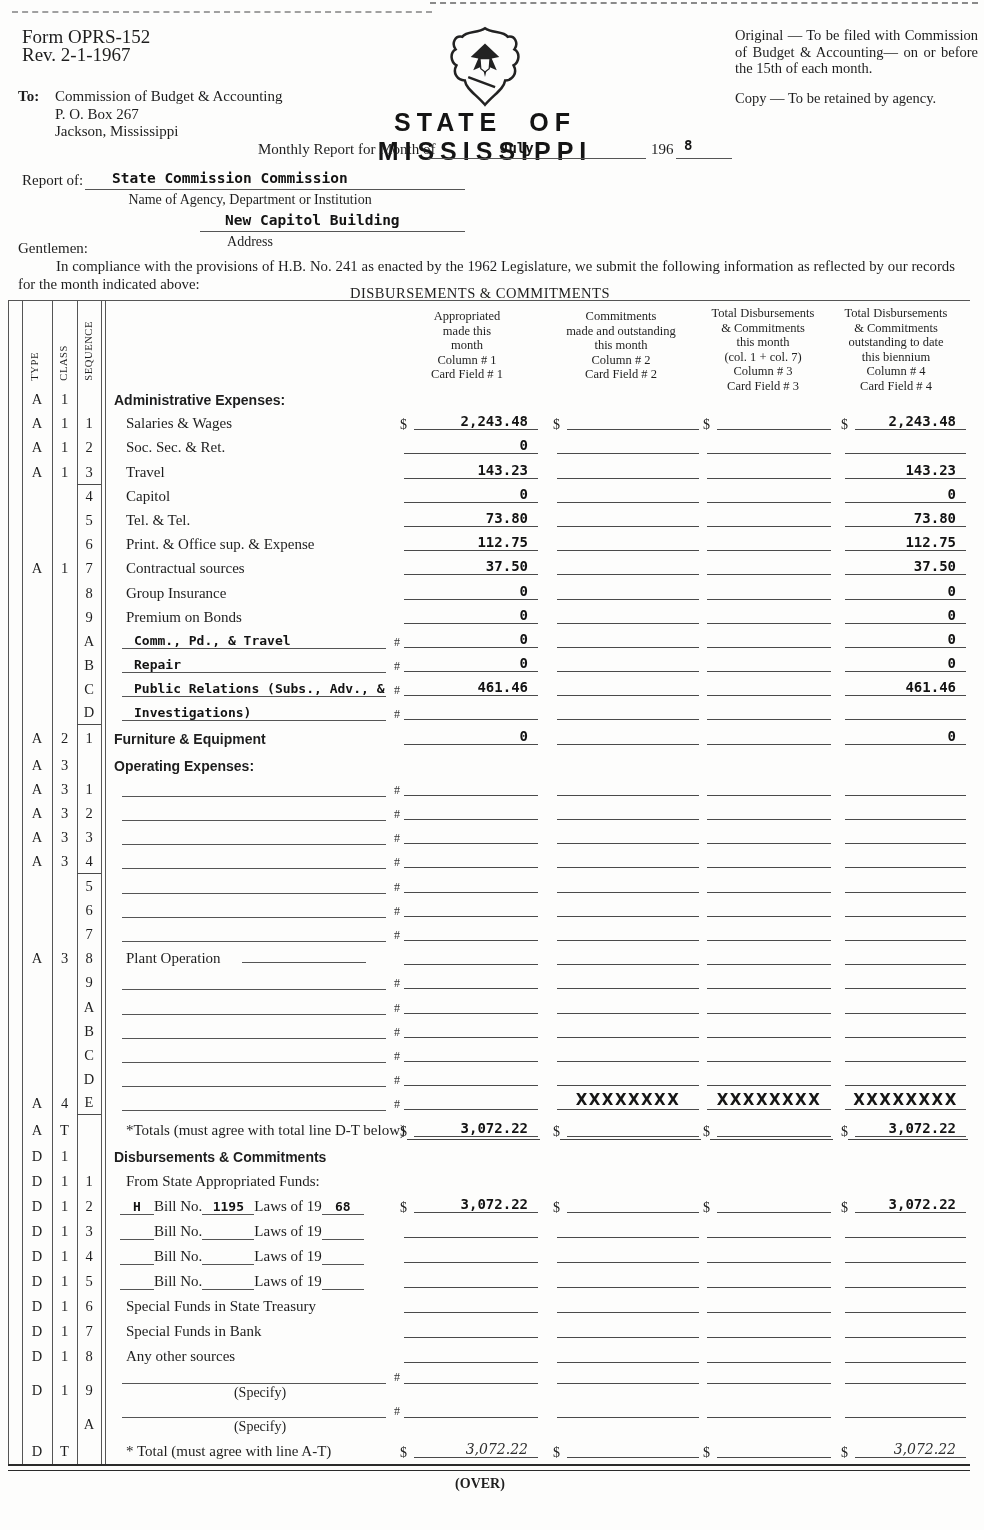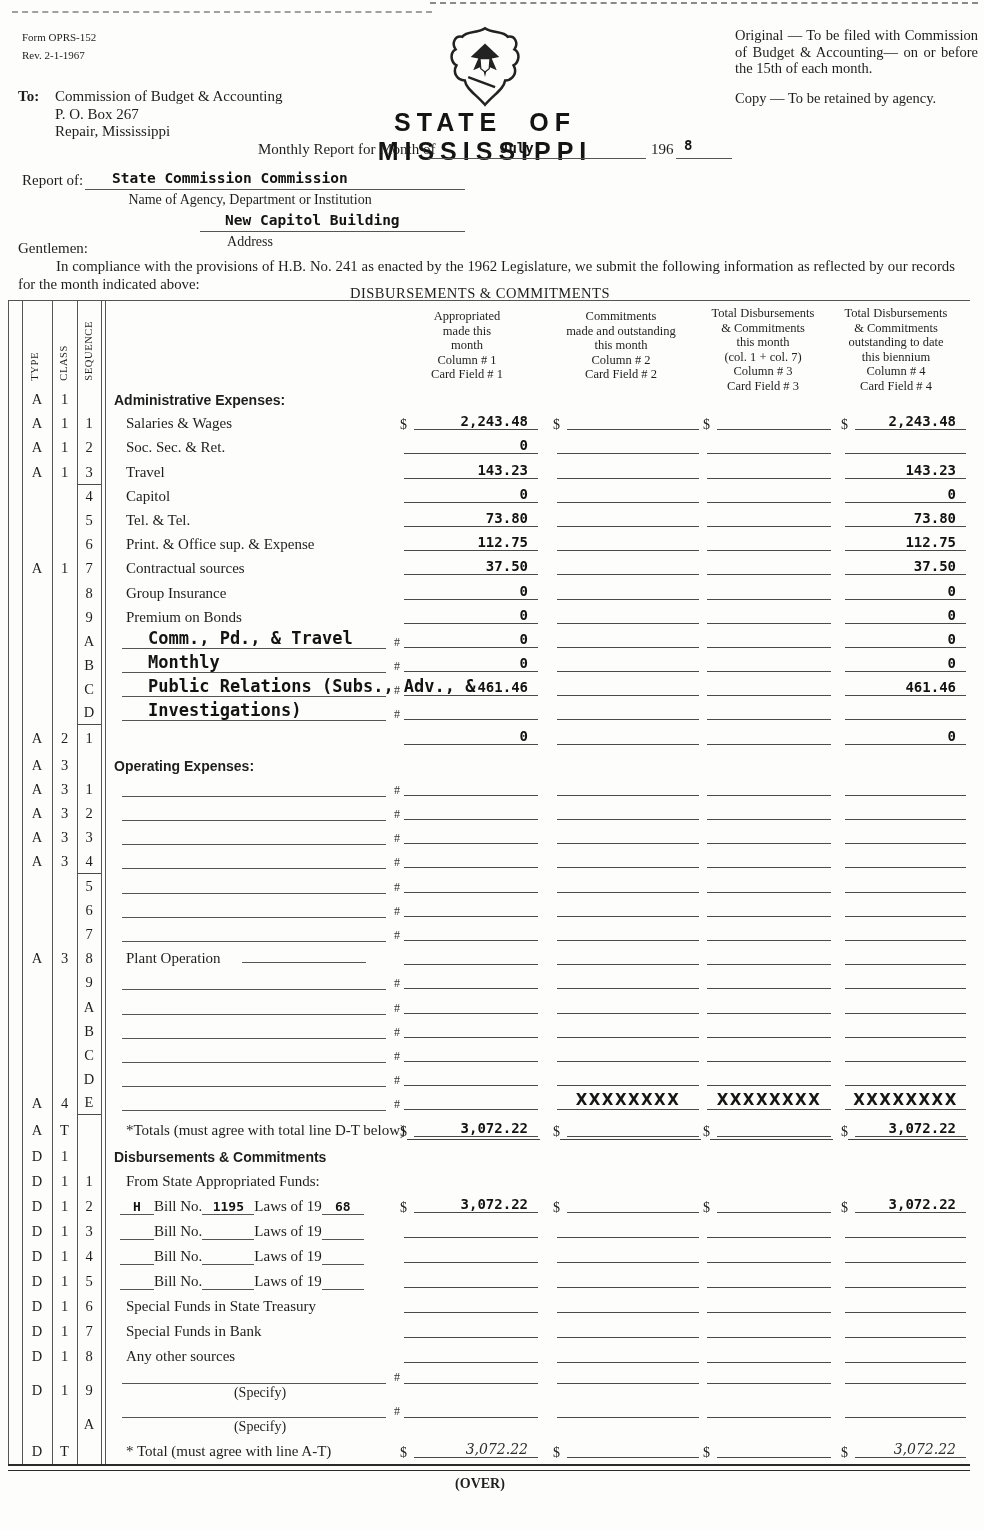--- a/index.html
+++ b/index.html
@@ -4,21 +4,21 @@
 <style>
   html,body{margin:0;padding:0;background:#e8e8e4;}
   #page{position:relative;width:984px;height:1530px;background:#fdfdfc;overflow:hidden;
         font-family:"Liberation Serif", serif;color:#1e1e1e;}
   .abs{position:absolute;}
   .serif{font-family:"Liberation Serif", serif;}
   .typed{font-family:"DejaVu Sans Mono", monospace;font-weight:bold;color:#131313;}
   .hw{font-family:"DejaVu Serif", serif;font-style:italic;color:#2e2e2e;}
   .artifact{border-top:2px dashed #8a8a8a;height:0;}
   
-  .formnum{font-size:11px;line-height:18px;}
+  .formnum{font-size:19px;line-height:18px;}
   .toblock{font-size:15px;line-height:17.5px;}
   .statetitle{font-family:"Liberation Sans", sans-serif;font-weight:bold;font-size:25px;
               letter-spacing:6px;word-spacing:14px;text-align:center;color:#141414;}
   .note{font-size:14.5px;line-height:16.5px;text-align:justify;}
   .fline{border-bottom:1.3px solid #555;height:0;}
   .caption{font-size:14px;text-align:center;}
   .para{font-size:14.8px;line-height:17.5px;text-align:justify;text-indent:38px;}
   .sectitle{font-size:14.5px;letter-spacing:0.5px;text-align:center;}
   
   #tbl{position:absolute;left:8px;top:300px;width:962px;height:1164px;}
@@ -30,21 +30,21 @@
   .chead{position:absolute;top:8px;text-align:center;font-size:12.5px;line-height:14.5px;}
   #tbody{position:absolute;left:0;top:85px;width:962px;}
   .trow{position:relative;width:962px;}
   .idcell{position:absolute;top:0;height:100%;display:flex;align-items:flex-end;
           justify-content:center;padding-bottom:3px;box-sizing:border-box;font-size:14.5px;}
   .idcell.tickt{border-top:1.4px solid #4a4a4a;}
   .idcell.tickb{border-bottom:1.4px solid #4a4a4a;}
   .dcell{position:absolute;left:102px;width:292px;top:0;height:100%;}
   .dlb{position:absolute;left:16px;bottom:3px;font-size:15px;white-space:nowrap;}
   .dlb.boldlb{left:4px;font-family:"Liberation Sans", sans-serif;font-weight:bold;font-size:14px;}
-  .dlb.typedlb{left:38px;bottom:5px;font-size:17px;}
+  .dlb.typedlb{left:24px;bottom:5px;font-size:13px;}
   .dline{position:absolute;left:12px;right:16px;bottom:4px;border-bottom:1.2px solid #555;}
   .hash{position:absolute;right:2px;bottom:3px;font-size:12px;color:#333;}
   .dashfill{position:absolute;left:132px;right:36px;bottom:7px;border-bottom:1.4px solid #555;}
   .dcap{position:absolute;left:55px;width:190px;bottom:1px;text-align:center;font-size:14px;}
   .dbill{position:absolute;left:10px;bottom:3px;display:flex;align-items:baseline;
          font-size:15px;white-space:nowrap;}
   .bseg{display:inline-block;border-bottom:1.2px solid #555;text-align:center;
         font-size:13px;line-height:15px;}
   .mcell{position:absolute;top:0;height:100%;}
   .dollar{position:absolute;left:0;bottom:2px;font-size:14px;}
@@ -70,21 +70,21 @@
   <div class="abs artifact" style="left:12px;top:11px;width:420px;opacity:.8;"></div>
 
   <div class="abs formnum" style="left:22px;top:28px;">
     <div>Form OPRS-152</div>
     <div>Rev. 2-1-1967</div>
   </div>
   <div class="abs toblock" style="left:18px;top:88px;font-weight:bold;">To:</div>
   <div class="abs toblock" style="left:55px;top:88px;">
     <div>Commission of Budget &amp; Accounting</div>
     <div>P. O. Box 267</div>
-    <div>Repair, Mississippi</div>
+    <div>Jackson, Mississippi</div>
   </div>
 
   <div class="abs" style="left:441px;top:25px;width:88px;height:84px;">
     <svg viewBox="0 0 100 100" width="88" height="84">
       <path d="M50 4 C42 10 28 7 23 14 C14 12 10 22 15 29 C8 33 9 44 16 48 C11 57 17 66 26 66 C28 77 39 82 50 95 C61 82 72 77 74 66 C83 66 89 57 84 48 C91 44 92 33 85 29 C90 22 86 12 77 14 C72 7 58 10 50 4 Z" fill="none" stroke="#222" stroke-width="3"></path>
       <path d="M50 22 L33 38 L42 40 L36 54 L47 49 L50 62 L53 49 L64 54 L58 40 L67 38 Z" fill="#222"></path>
       <path d="M44 40 L56 40 L55 52 L50 56 L45 52 Z" fill="#fdfdfc" stroke="#222" stroke-width="1.5"></path>
       <path d="M30 62 L62 74" stroke="#222" stroke-width="3"></path>
     </svg>
   </div>
@@ -429,21 +429,21 @@
           </div>
         </div>
         <div class="trow" style="height: 24.2px;">
           <div class="idcell" style="left: 14px; width: 30px;"></div>
           <div class="idcell" style="left: 44px; width: 25px;"></div>
           <div class="idcell" style="left: 69px; width: 24px;">
             <div>B</div>
           </div>
           <div class="dcell">
             <div class="dline"></div>
-            <div class="dlb typedlb typed">Monthly</div>
+            <div class="dlb typedlb typed">Repair</div>
             <div class="hash">#</div>
           </div>
           <div class="mcell" style="left: 392px; width: 142px;">
             <div class="mline nod"></div>
             <div class="mval typed">0</div>
           </div>
           <div class="mcell" style="left: 545px; width: 150px;">
             <div class="mline nod"></div>
           </div>
           <div class="mcell" style="left: 695px; width: 132px;">
@@ -506,20 +506,23 @@
         </div>
         <div class="trow" style="height: 24.2px;">
           <div class="idcell" style="left: 14px; width: 30px;">
             <div>A</div>
           </div>
           <div class="idcell" style="left: 44px; width: 25px;">
             <div>2</div>
           </div>
           <div class="idcell" style="left: 69px; width: 24px;">
             <div>1</div>
+          </div>
+          <div class="dcell">
+            <div class="dlb boldlb">Furniture &amp; Equipment</div>
           </div>
           <div class="mcell" style="left: 392px; width: 142px;">
             <div class="mline nod"></div>
             <div class="mval typed">0</div>
           </div>
           <div class="mcell" style="left: 545px; width: 150px;">
             <div class="mline nod"></div>
           </div>
           <div class="mcell" style="left: 695px; width: 132px;">
             <div class="mline nod"></div>

